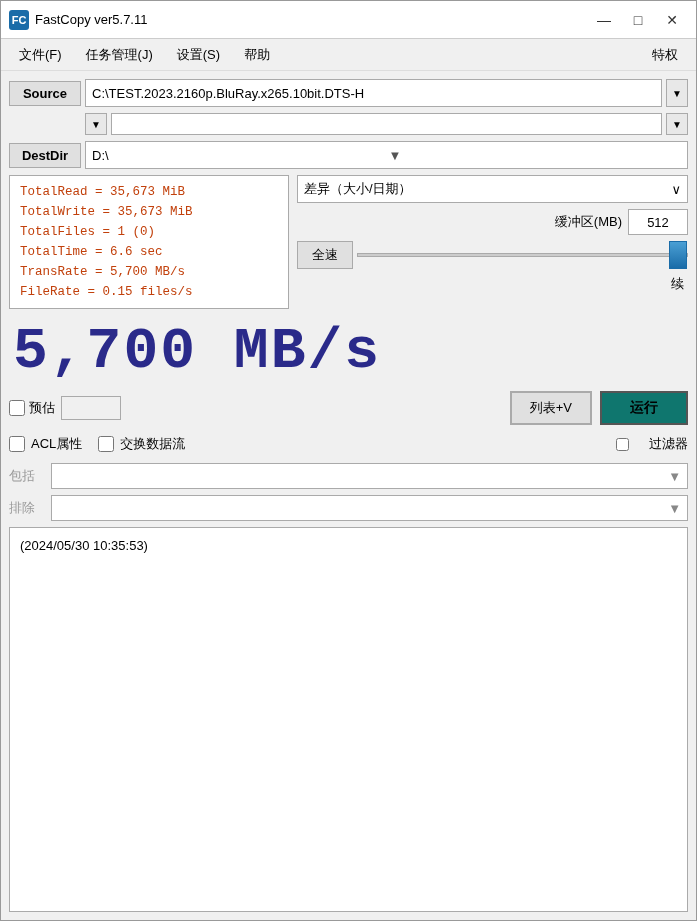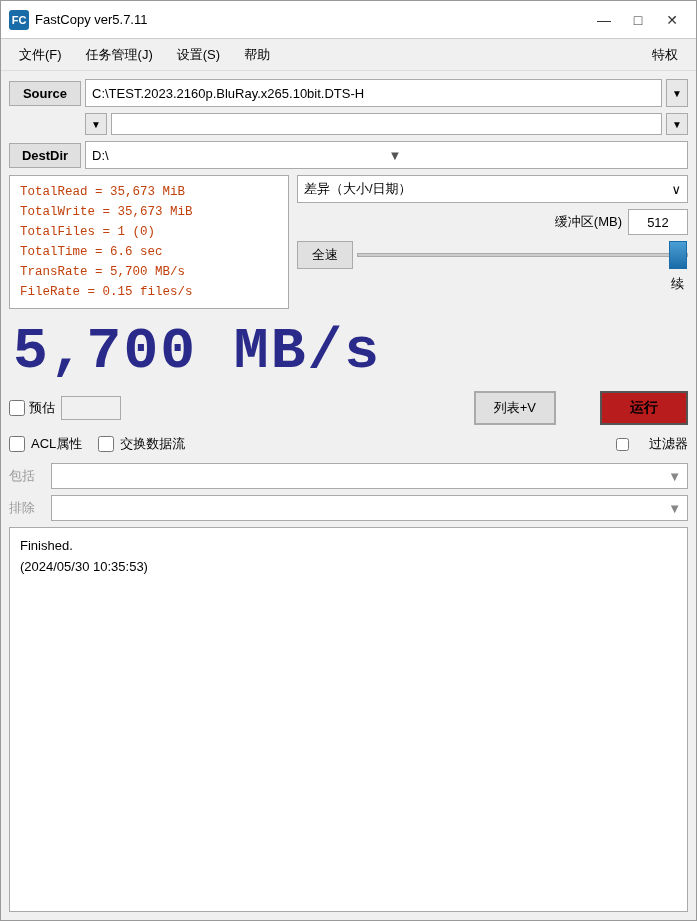--- a/index.html
+++ b/index.html
@@ -322,29 +322,28 @@
     .list-btn {
       background: #e0e0e0;
       border: 2px solid #aaa;
       padding: 6px 18px;
       font-size: 13px;
       cursor: pointer;
       min-width: 80px;
       text-align: center;
     }
     .run-btn {
-      background: #b91c1c;
+      background: #0f766e;
       border: 2px solid #555;
       padding: 6px 28px;
       font-size: 14px;
       font-weight: bold;
       cursor: pointer;
       min-width: 80px;
       text-align: center;
-      margin-left: 36px;
     }
 
     
     .options-row {
       display: flex;
       align-items: center;
       gap: 16px;
       padding: 4px 0;
     }
     .option-checkbox {
@@ -533,18 +532,17 @@
 
     <div class="filter-row">
       <span class="filter-label">排除</span>
       <div class="filter-combo">
         <span></span>
         <span class="filter-combo-arrow">▼</span>
       </div>
     </div>
 
     <div class="log-box">
-      <div class="log-line">Finished.</div>
       <div class="log-line">(2024/05/30 10:35:53)</div>
     </div>
 
   </div>
 </div>
 
 </body></html>

